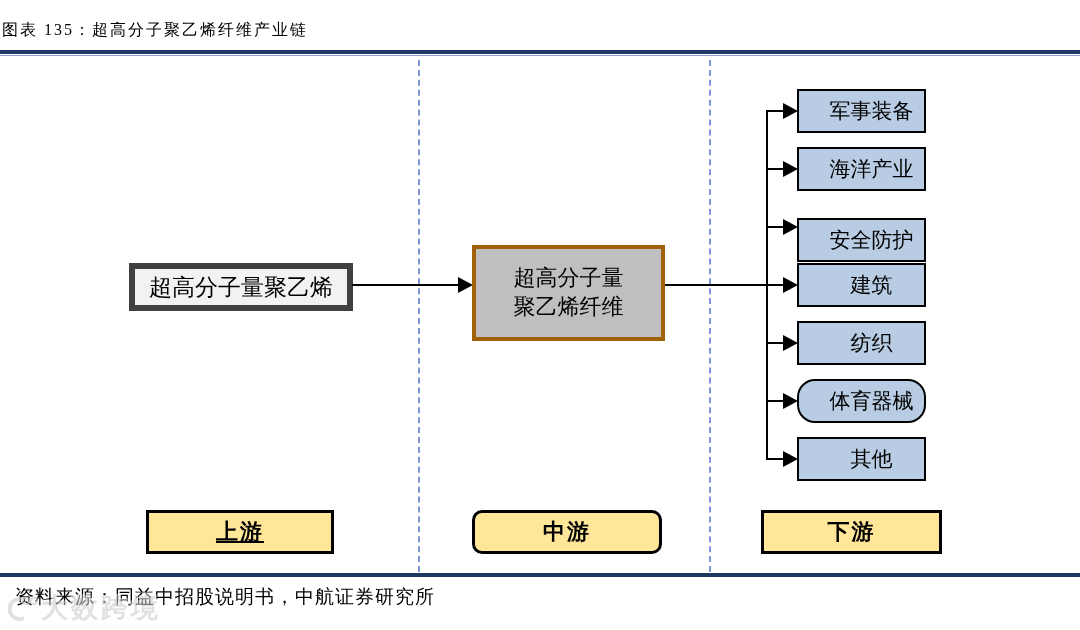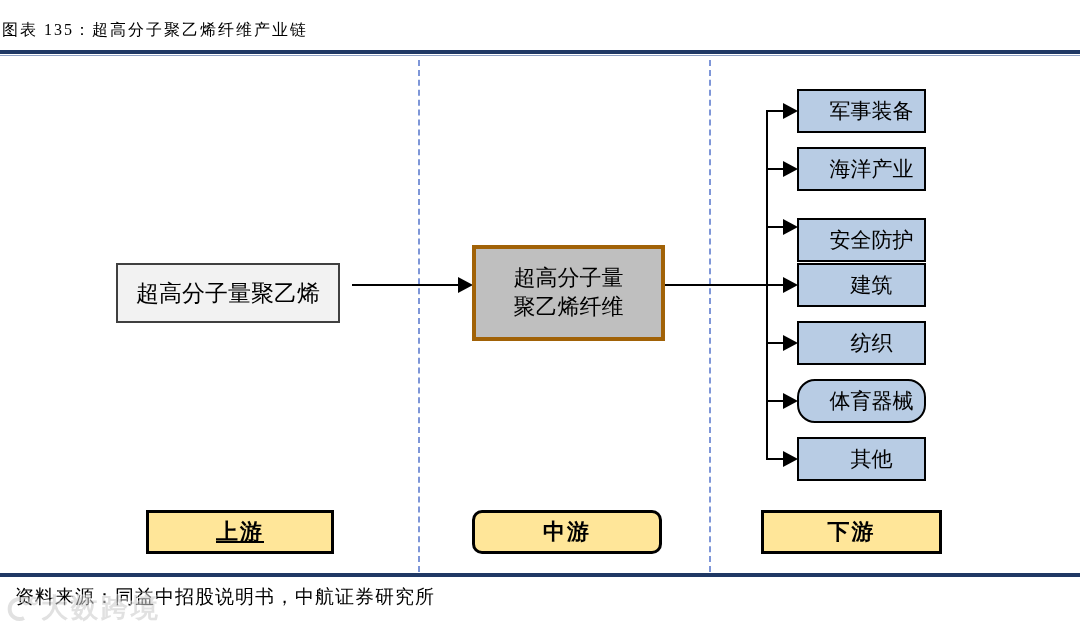--- a/index.html
+++ b/index.html
@@ -26,22 +26,22 @@
   .dash-sep { position:absolute; top:60px; height:512px; width:0; border-left:2px dashed #7e96d8; }
   .dash-sep.s1 { left:418px; }
   .dash-sep.s2 { left:709px; }
   
   .node {
     position:absolute; box-sizing:border-box;
     display:flex; align-items:center; justify-content:center;
     text-align:center; white-space:nowrap;
   }
   .node-upstream {
-    left:116px; top:263px; width:224px; height:60px;
-    background:#f2f2f2; border:2px solid #404040; font-size:23px;
+    left:129px; top:263px; width:224px; height:48px;
+    background:#f2f2f2; border:6px solid #404040; font-size:23px;
   }
   .node-mid {
     left:472px; top:245px; width:193px; height:96px;
     background:#bfbfbf; border:4px solid #a16207; font-size:22px;
     flex-direction:column; line-height:1.3;
   }
   .node-down {
     left:797px; width:129px; height:44px;
     background:#b8cce4; border:2px solid #000; font-size:21px;padding-left:20px;
   }

